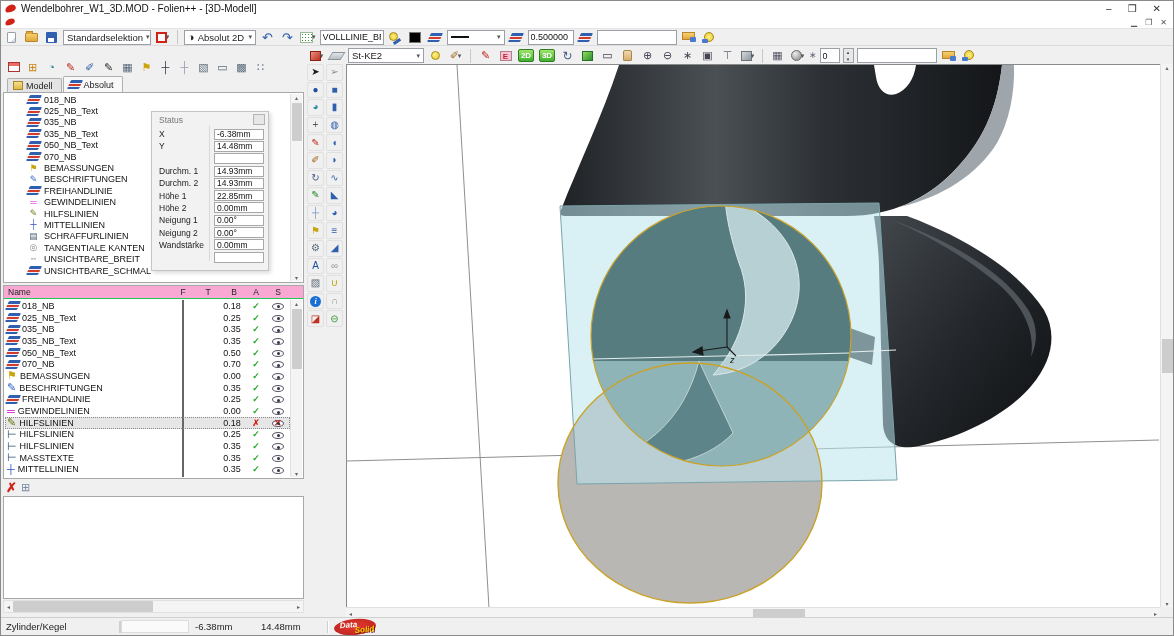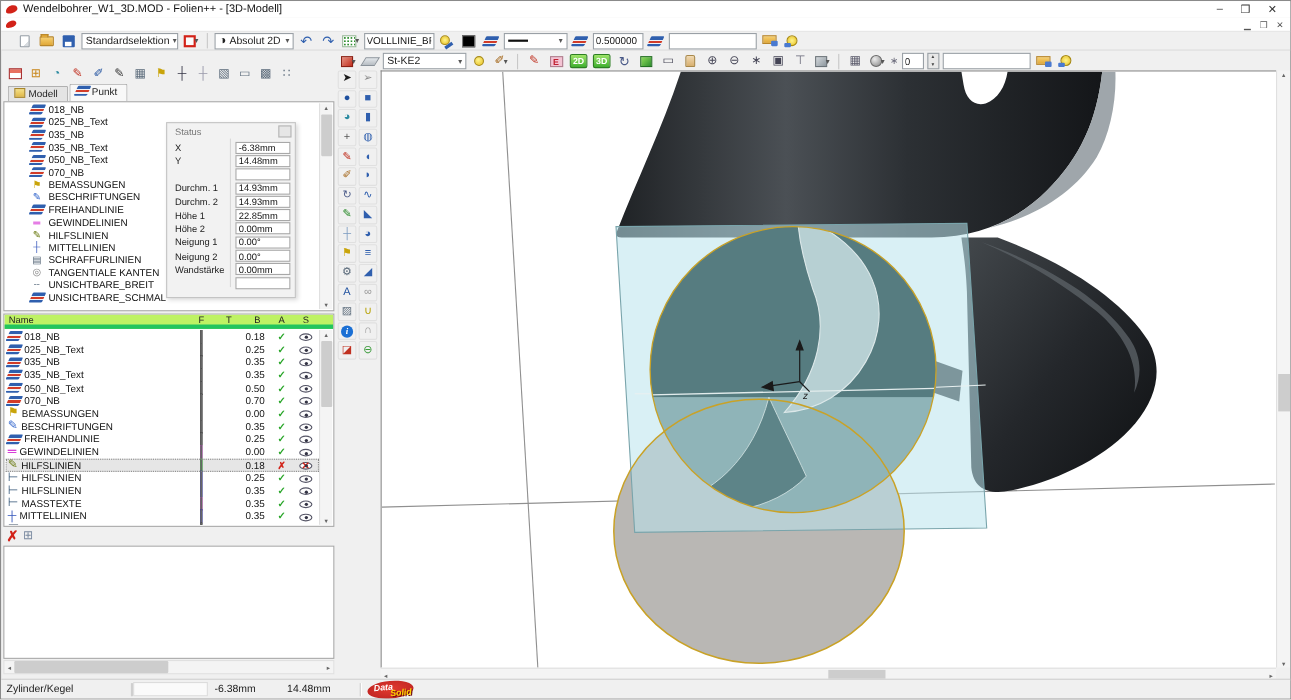--- a/index.html
+++ b/index.html
@@ -13,21 +13,21 @@
   #win-controls span{cursor:default}
 
   
   #menubar{height:13px;background:#fff;display:flex;align-items:center;font-size:10.5px;color:#222;border-bottom:1px solid #e4e4e4}
   #menubar .applogo{width:10px;height:6px;margin:0 4px}
   .mi{padding:0 7px;line-height:13px}
   #mdi-controls{margin-left:auto;display:flex;gap:8px;font-size:8px;color:#555;padding-right:6px;align-items:center}
 
   
   .tb{display:flex;align-items:center;gap:3px;background:#f0f0f0}
-  #toolbar1{height:17px;padding:1px 13px;border-bottom:1px solid #dcdcdc}
+  #toolbar1{height:17px;padding:1px 2px;border-bottom:1px solid #dcdcdc}
   .tbtn{min-width:17px;height:16px;display:flex;align-items:center;justify-content:center;border:1px solid transparent;border-radius:2px}
   .gi{font-size:11px;line-height:1;font-style:normal}
   .sep{width:1px;height:14px;background:#c8c8c8;margin:0 3px}
   .combo{display:flex;align-items:center;height:15px;background:#fff;border:1px solid #9aa0a6;font-size:9.5px;color:#222;padding:0 3px;gap:3px}
   .combo .arr{margin-left:auto;font-size:7px;color:#555}
   .tin{height:15px;border:1px solid #9aa0a6;font-size:9px;font-family:"Liberation Sans",sans-serif;padding:0 2px;background:#fff;color:#111}
   .dd-mini{font-size:7px;color:#555;margin-left:-1px}
   .spin{display:flex;flex-direction:column;width:11px;height:15px;border:1px solid #9aa0a6;background:#e8e8e8}
   .spin span{flex:1;font-size:5px;line-height:6px;text-align:center;color:#444}
 
@@ -65,31 +65,31 @@
   .ci-folderhand::before{content:"";position:absolute;inset:0 0 2px 0;background:linear-gradient(#f7d070,#e0a838);border:1px solid #b8862a}
   .ci-folderhand::after{content:"";position:absolute;right:-1px;bottom:0;width:6px;height:5px;background:#4a7ad0;border-radius:1px}
   .ci-bulbhand{width:12px;height:11px;position:relative}
   .ci-bulbhand::before{content:"";position:absolute;left:2px;top:0;width:8px;height:8px;border-radius:50%;background:radial-gradient(#fff48c,#e8c020);border:1px solid #a88a14}
   .ci-bulbhand::after{content:"";position:absolute;left:0;bottom:0;width:6px;height:4px;background:#4a7ad0;border-radius:1px}
 
   
   #leftpanel{position:absolute;left:2px;top:57px;width:301px;height:555px;display:flex;flex-direction:column;background:#f0f0f0}
   #lp-toolbar{height:18px;display:flex;align-items:center;gap:2px;padding:0 2px}
   #lp-tabs{height:16px;display:flex;align-items:flex-end;padding-left:4px;gap:1px}
-  .tab{display:flex;align-items:flex-start;gap:3px;font-size:9px;color:#222;padding:1px 8px 1px 5px;border:1px solid #b0b0b0;border-bottom:none;border-radius:2px 2px 0 0;background:#e4e4e4;height:14px}
+  .tab{display:flex;align-items:center;gap:3px;font-size:9px;color:#222;padding:1px 8px 1px 5px;border:1px solid #b0b0b0;border-bottom:none;border-radius:2px 2px 0 0;background:#e4e4e4;height:14px}
   .tab.active{background:#f8f8f8;height:16px}
   .inset{border:1px solid #a8a8a8;background:#fff}
   #tree-box{height:191px;position:relative;overflow:hidden}
   #tree-list{position:absolute;inset:1px 13px 1px 1px;overflow:hidden}
   .trow{display:flex;align-items:center;gap:4px;height:11.4px;font-size:9px;color:#111;white-space:nowrap;padding-left:22px}
   .trow.root{padding-left:8px}
   .tic{width:13px;display:inline-flex;justify-content:center;flex:0 0 13px}
   .tic .gi{font-size:9px}
   #table-box{margin-top:2px;height:194px;position:relative;overflow:hidden}
-  #table-head{display:flex;height:13px;font-size:8.5px;color:#222;border-bottom:4px solid #22c55e;background:#bef264;padding-right:13px}
+  #table-head{display:flex;height:13px;font-size:8.5px;color:#222;border-bottom:1px solid #22c55e;align-items:center;background:#f9a8d4;padding-right:13px}
   .col-name{flex:1;padding-left:4px}
   .col-f{width:22px;text-align:center}.col-t{width:28px;text-align:center}.col-b{width:24px;text-align:center}.col-a{width:20px;text-align:center}.col-s{width:24px;text-align:center}
   #table-body{position:absolute;inset:14px 13px 1px 1px;overflow:hidden}
   .lrow{display:flex;align-items:center;height:11.7px;font-size:9px;color:#111;white-space:nowrap}
   .lrow.selected{background:#e6e6e6;outline:1px dotted #888;outline-offset:-1px}
   .lrow .name{flex:1;display:flex;align-items:center;gap:3px;padding-left:2px;overflow:hidden}
   .fsw{width:11px;height:9px;border:1px solid #666;margin:0 auto}
   .tline{width:14px;height:2px;background:#111;margin:0 auto}
   .tline.dashdot{background:repeating-linear-gradient(90deg,#111 0 5px,transparent 5px 7px,#111 7px 9px,transparent 9px 11px)}
   .ok{color:#27a527;font-weight:bold;font-size:9px}
@@ -362,21 +362,21 @@
           <i class="gi" style="color: rgb(90, 106, 122);">∷</i>
         </span>
       </div>
     <div id="lp-tabs">
       <div class="tab">
         <i class="ci ci-model"></i>
         <span>Modell</span>
       </div>
       <div class="tab active">
         <i class="ci ci-layers"></i>
-        <span>Punkt</span>
+        <span>Absolut</span>
       </div>
     </div>
     <div id="tree-box" class="inset">
       <div id="tree-list">
           <div class="trow">
             <span class="tic">
               <i class="ci ci-layers"></i>
             </span>
             <span>018_NB</span>
           </div>

